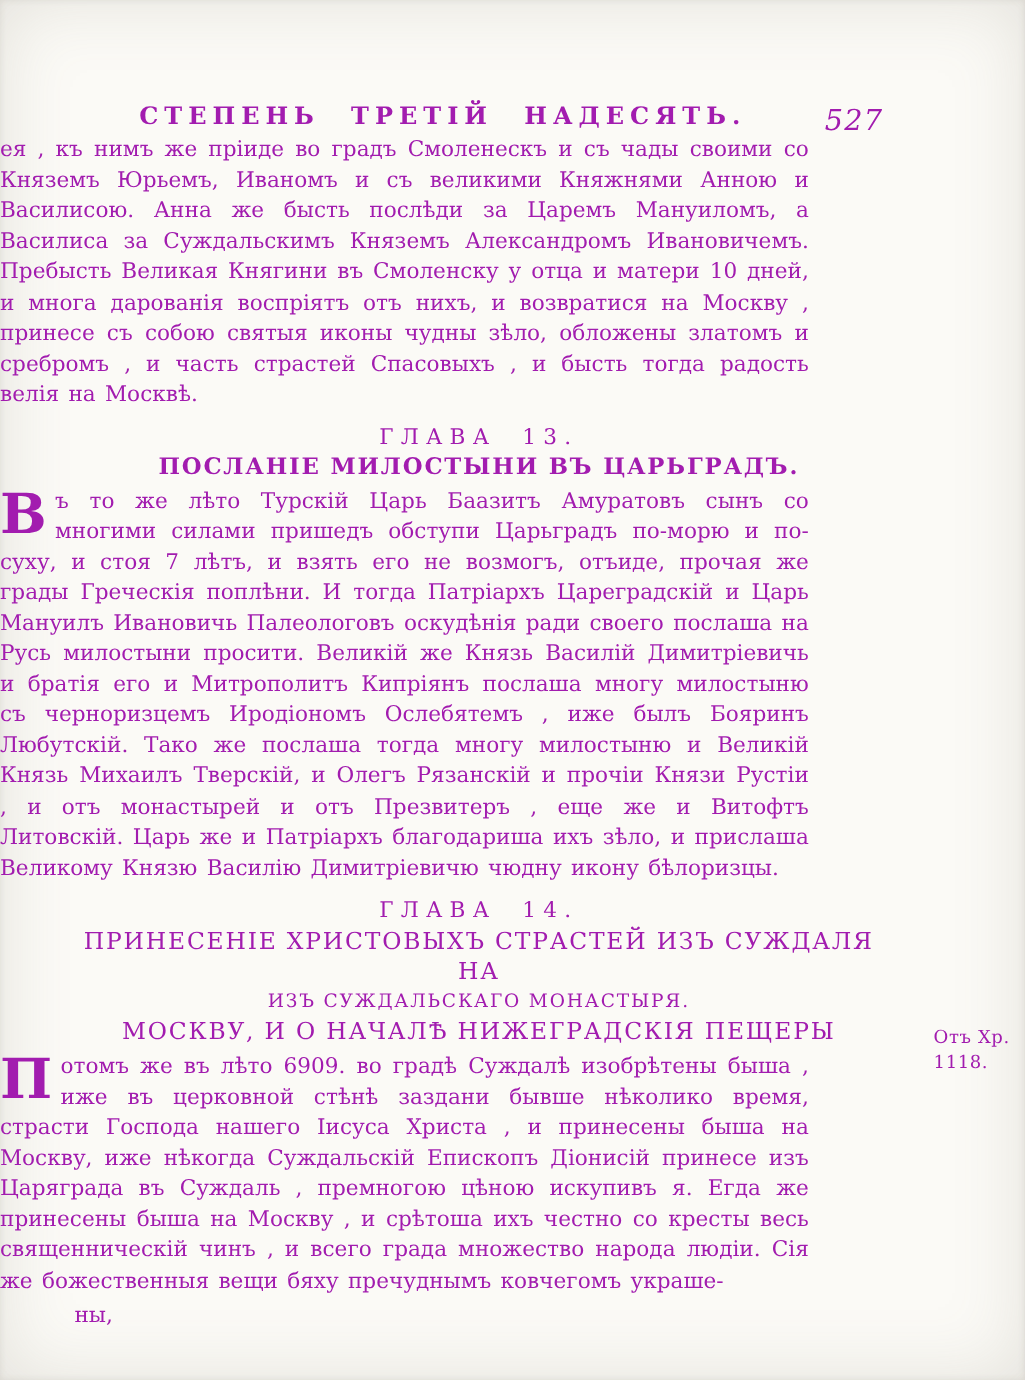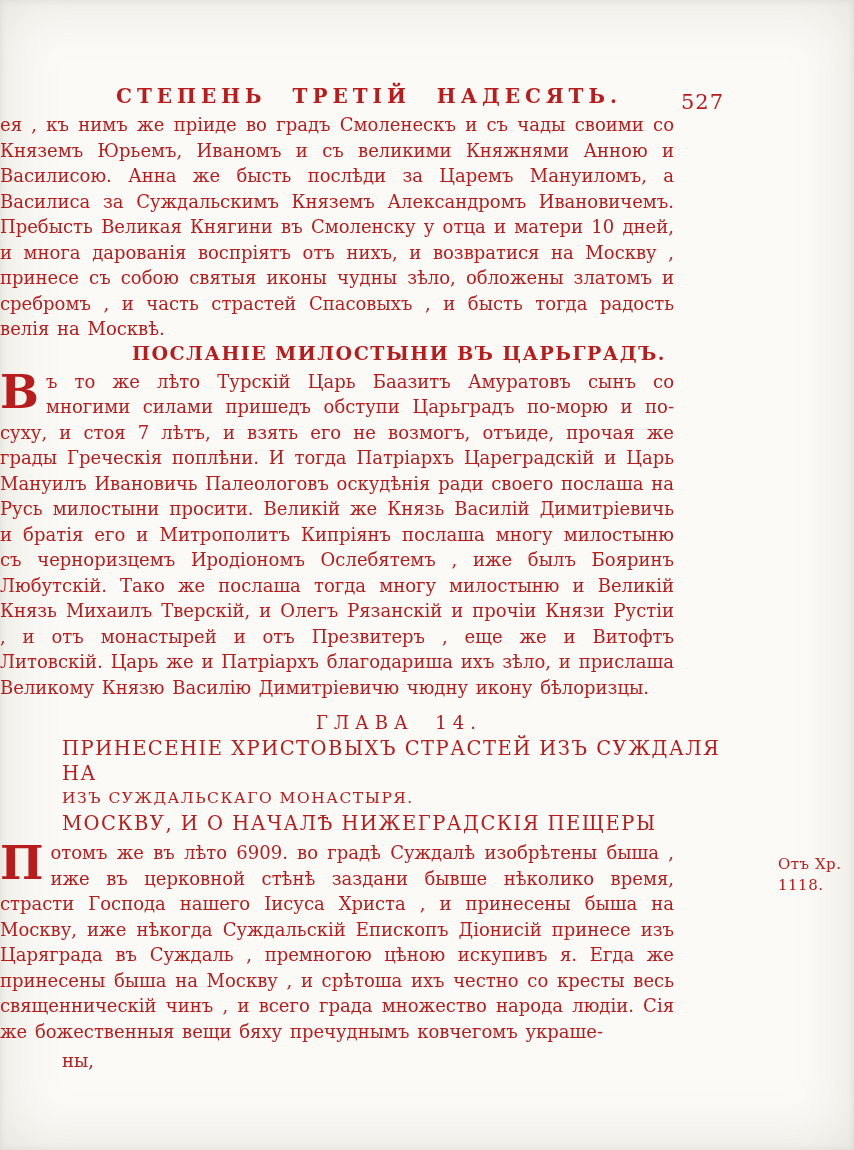--- a/index.html
+++ b/index.html
@@ -7,21 +7,21 @@
     padding: 0;
     background: #e9e7e1;
   }
   .page {
     position: relative;
     width: 854px;
     height: 1150px;
     margin: 0 auto;
     background: #fbfaf6;
     box-shadow: inset 0 0 60px rgba(120,115,100,0.18), inset 0 0 6px rgba(90,85,70,0.12);
-    color: #b91c1c;
+    color: #a21caf;
     font-family: "DejaVu Serif", "Liberation Serif", serif;
     overflow: hidden;
     box-sizing: border-box;
   }
   .col {
     margin-left: 62px;
     width: 674px;
   }
   
   .running-head {
@@ -33,24 +33,25 @@
     display: block;
     text-align: center;
     font-size: 20px;
     font-weight: bold;
     letter-spacing: 5px;
     word-spacing: 14px;
     padding-right: 60px;
   }
   .page-number {
     position: absolute;
-    right: 12px;
+    right: 0;
     bottom: -2px;
-    font-size: 21px;
+    font-size: 24px;
     letter-spacing: 1px;
+    font-style: italic;
   }
   
   .body-par {
     font-size: 18px;
     line-height: 25.5px;
     text-align: justify;
     margin: 0;
     word-spacing: 2px;
   }
   .continuation {
@@ -72,21 +73,21 @@
     margin-bottom: 3px;
   }
   .chap-subtitle {
     text-align: center;
     font-size: 19px;
     letter-spacing: 1.5px;
     margin-bottom: 5px;
     font-weight: bold;
   }
   .chap-title-lines {
-    text-align: left;
+    text-align: center;
     margin-bottom: 4px;
   }
   .chap-title-line {
     font-size: 19.5px;
     letter-spacing: 1.5px;
     line-height: 25px;
   }
   .chap-title-line.small {
     font-size: 15.5px;
     letter-spacing: 1.5px;
@@ -114,20 +115,21 @@
 
 <div class="page">
 
   <div class="running-head col">
     <span class="running-title">СТЕПЕНЬ ТРЕТІЙ НАДЕСЯТЬ.</span>
     <span class="page-number">527</span>
   </div>
 
   <p class="body-par continuation col">ея , къ нимъ же пріиде во градъ Смоленескъ и съ чады своими со Княземъ Юрьемъ, Иваномъ и съ великими Княжнями Анною и Василисою. Анна же бысть послѣди за Царемъ Мануиломъ, а Василиса за Суждальскимъ Княземъ Александромъ Ивановичемъ. Пребысть Великая Княгини въ Смоленску у отца и матери 10 дней, и многа дарованія воспріятъ отъ нихъ, и возвратися на Москву , принесе съ собою святыя иконы чудны зѣло, обложены златомъ и сребромъ , и часть страстей Спасовыхъ , и бысть тогда радость велія на Москвѣ.</p>
 
+  <div class="chap-head col">ГЛАВА 13.</div>
   <div class="chap-subtitle col">ПОСЛАНІЕ МИЛОСТЫНИ ВЪ ЦАРЬГРАДЪ.</div>
 
   <p class="body-par col">
     <span class="dropcap">В</span><span>ъ то же лѣто Турскій Царь Баазитъ Амуратовъ сынъ со многими силами пришедъ обступи Царьградъ по-морю и по-суху, и стоя 7 лѣтъ, и взять его не возмогъ, отъиде, прочая же грады Греческія поплѣни. И тогда Патріархъ Цареградскій и Царь Мануилъ Ивановичь Палеологовъ оскудѣнія ради своего послаша на Русь милостыни просити. Великій же Князь Василій Димитріевичь и братія его и Митрополитъ Кипріянъ послаша многу милостыню съ черноризцемъ Иродіономъ Ослебятемъ , иже былъ Бояринъ Любутскій. Тако же послаша тогда многу милостыню и Великій Князь Михаилъ Тверскій, и Олегъ Рязанскій и прочіи Князи Рустіи , и отъ монастырей и отъ Презвитеръ , еще же и Витофтъ Литовскій. Царь же и Патріархъ благодариша ихъ зѣло, и прислаша Великому Князю Василію Димитріевичю чюдну икону бѣлоризцы.</span>
   </p>
 
   <div class="chap-head col">ГЛАВА 14.</div>
 
   <div class="chap-title-lines col">
     <div class="chap-title-line">ПРИНЕСЕНІЕ ХРИСТОВЫХЪ СТРАСТЕЙ ИЗЪ СУЖДАЛЯ НА</div>

